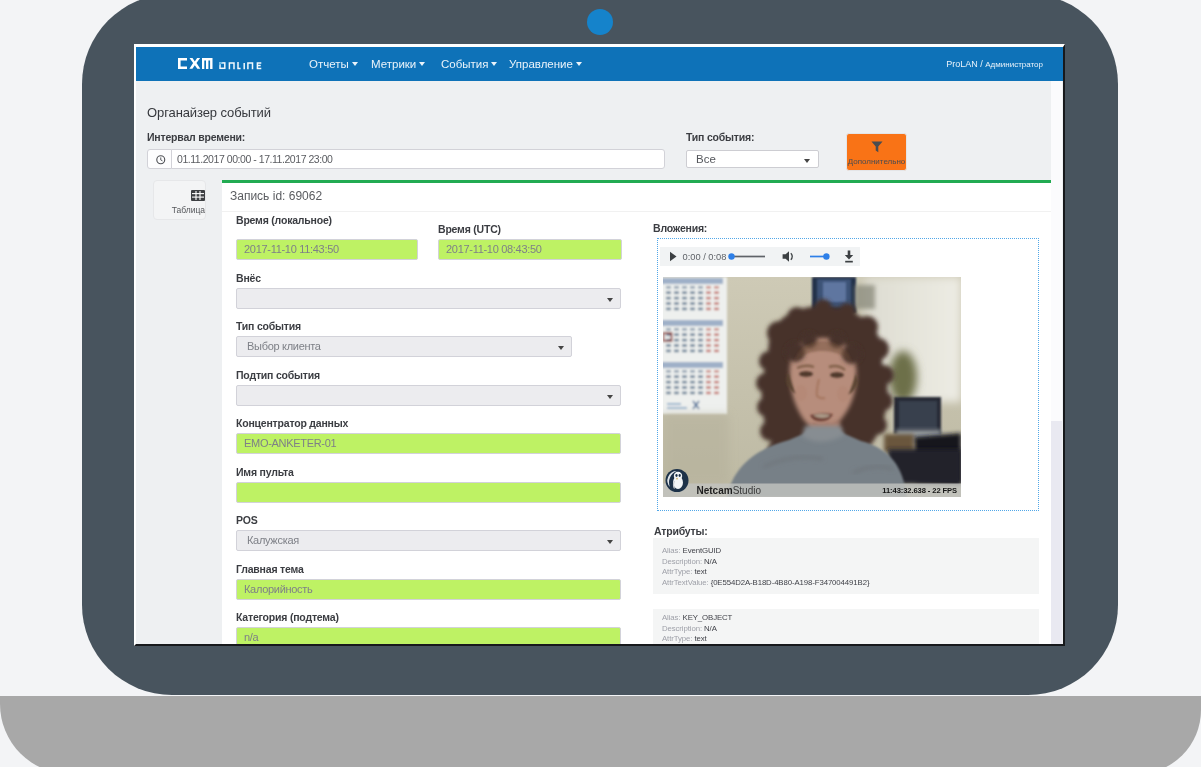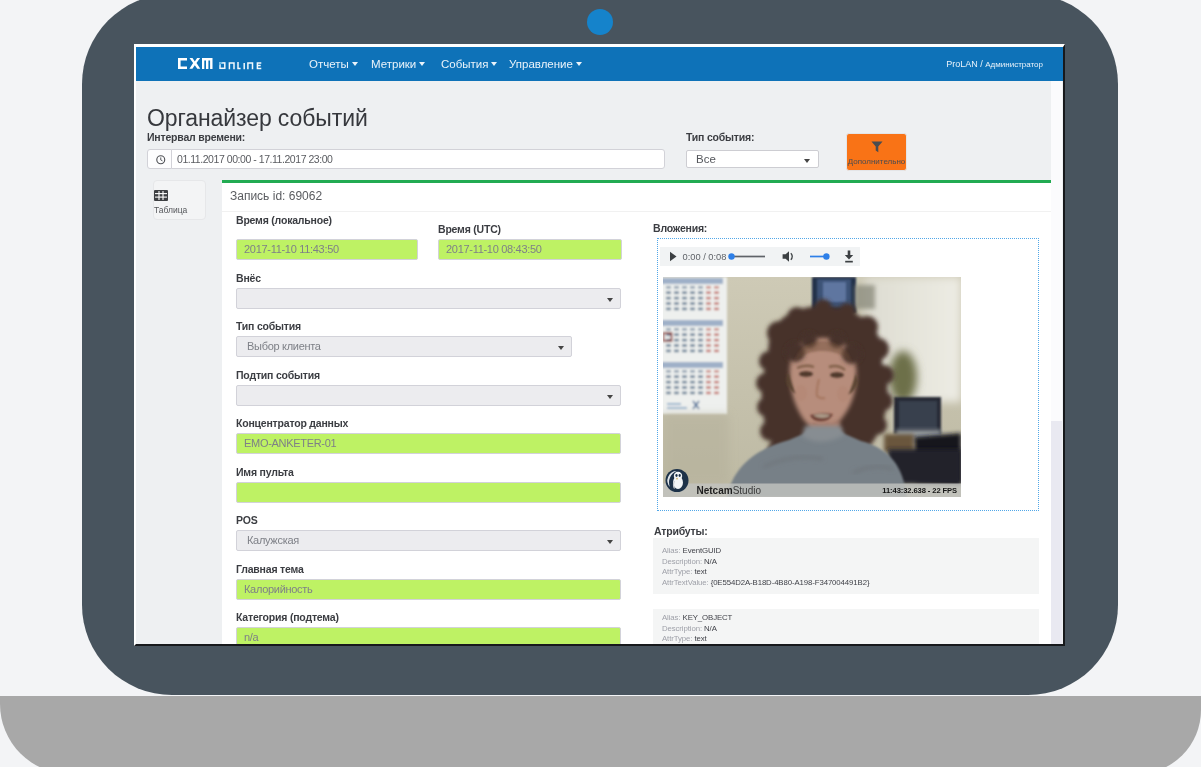--- a/index.html
+++ b/index.html
@@ -17,36 +17,36 @@
   border-top:3px solid #fff; border-left:2px solid #fff; overflow:hidden; }
 #inner { position:absolute; left:0; top:0; width:927px; height:597px; }
 
 #nav { position:absolute; left:0; top:0; width:927px; height:34px; background:#0e72b8; }
 .navitem { position:absolute; top:0; height:34px; line-height:34px; color:#eaf3fa;
   font-size:11.5px; }
 .caret { display:inline-block; width:0; height:0; border-left:3.5px solid transparent;
   border-right:3.5px solid transparent; border-top:4px solid #eaf3fa; vertical-align:middle;
   margin-left:3px; margin-top:-2px; }
 
-#h1 { position:absolute; left:11px; top:58px; font-size:23px; color:#36383d; letter-spacing:-0.1px; }
+#h1 { position:absolute; left:11px; top:58px; font-size:13px; color:#36383d; letter-spacing:-0.1px; }
 .lbl { position:absolute; font-size:10.5px; font-weight:bold; color:#3b3d42; letter-spacing:-0.2px; white-space:nowrap; }
 
 #dategrp { position:absolute; left:11px; top:102px; width:518px; height:20px; }
 #dateaddon { position:absolute; left:0; top:0; width:25px; height:20px; background:#fdfdfe;
   border:1px solid #d2d2d8; border-radius:3px 0 0 3px; }
 #dateinput { position:absolute; left:24px; top:0; width:494px; height:20px; background:#fff;
   border:1px solid #d2d2d8; border-radius:0 3px 3px 0; font-size:10.5px; color:#5a5c61;
   letter-spacing:-0.45px; line-height:18px; padding-left:5px; }
 #typesel { position:absolute; left:550px; top:103px; width:133px; height:18px; background:#fff;
   border:1px solid #cdcdd2; border-radius:2px; font-size:11.5px; color:#55575c;
   line-height:16px; padding-left:9px; }
 #morebtn { position:absolute; left:710px; top:86px; width:61px; height:38px; background:#f97316;
   border:1px solid #e4e5e7; border-radius:3px; text-align:center; font-size:8px; color:#4a4c50; }
 #tablebtn { position:absolute; left:17px; top:133px; width:53px; height:40px; background:#f3f4f5;
-  border:1px solid #e6e7e9; border-radius:4px; text-align:left; font-size:8.5px; color:#55575b; }
+  border:1px solid #e6e7e9; border-radius:4px; text-align:right; font-size:8.5px; color:#55575b; }
 
 #panel { position:absolute; left:86px; top:133px; width:831px; height:464px; background:#fff;
   border-top:3px solid #22ab52; }
 #panelhead { position:absolute; left:0; top:0; width:831px; height:29px;
   border-bottom:1px solid #f1f1f1; font-size:12px; color:#5a5c60; line-height:27px;
   padding-left:8px; }
 
 .inp { position:absolute; height:21px; background:#bef264; border:1px solid #d2d2d9;
   border-radius:2px; font-size:11px; color:#7e8087; letter-spacing:-0.3px; line-height:19px; padding-left:7px;
   white-space:nowrap; overflow:hidden; }

